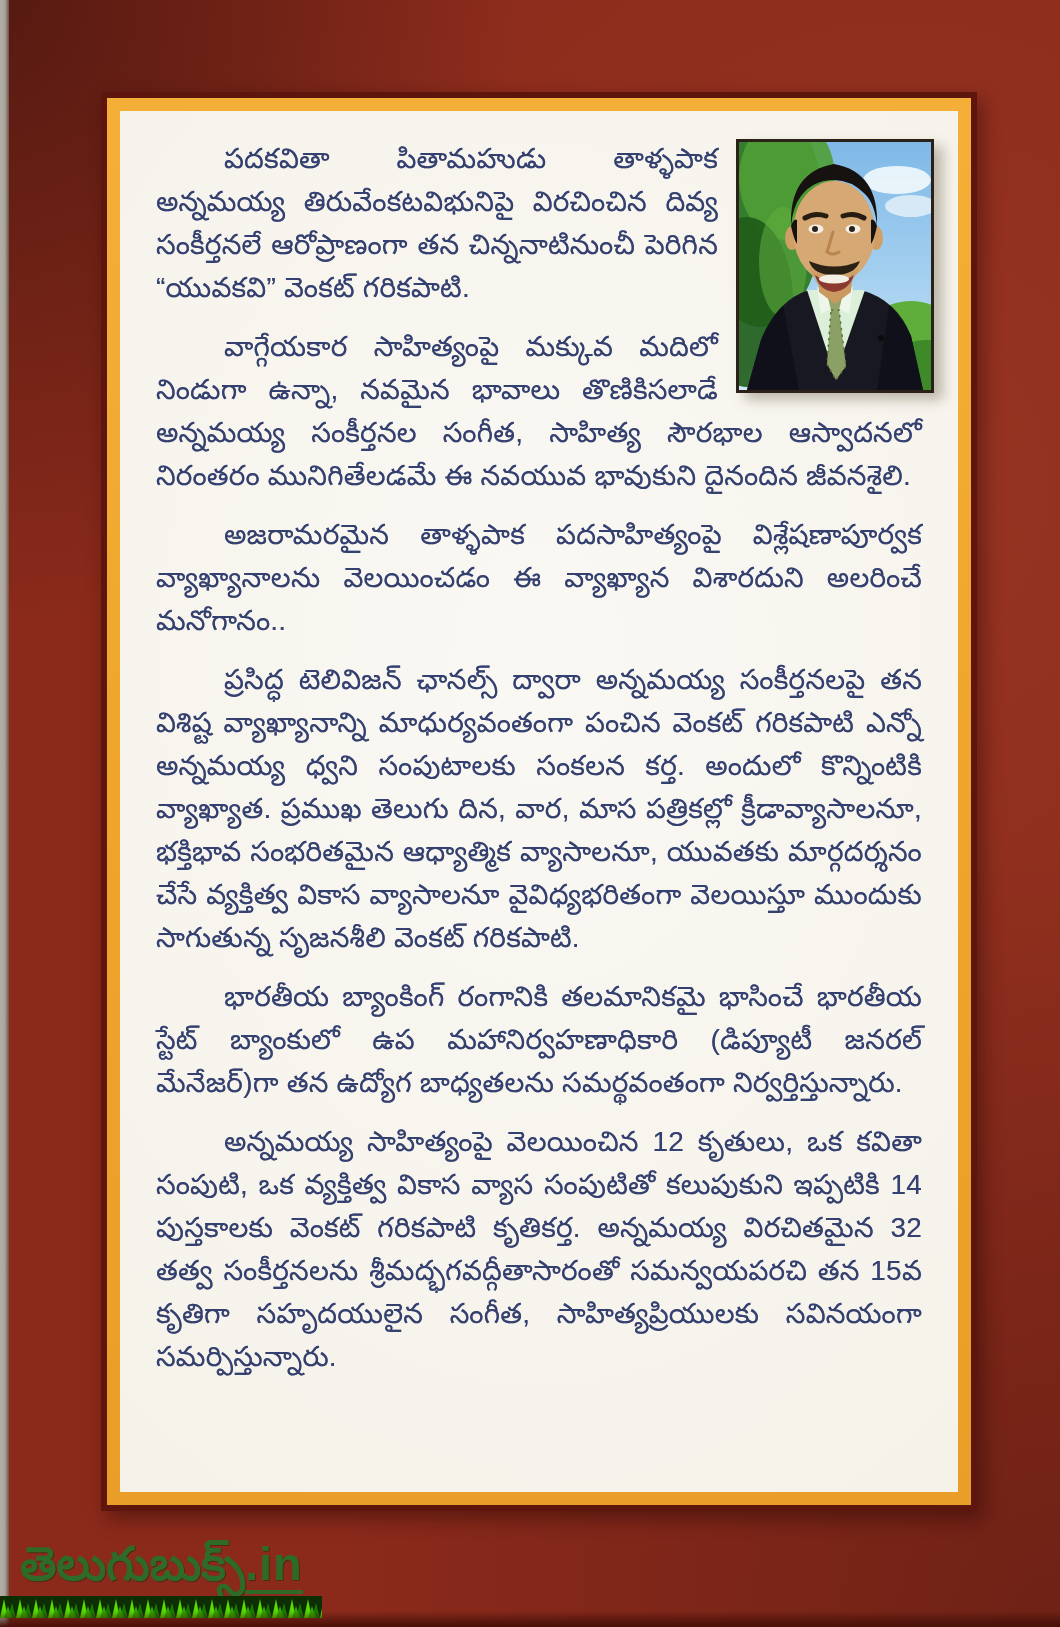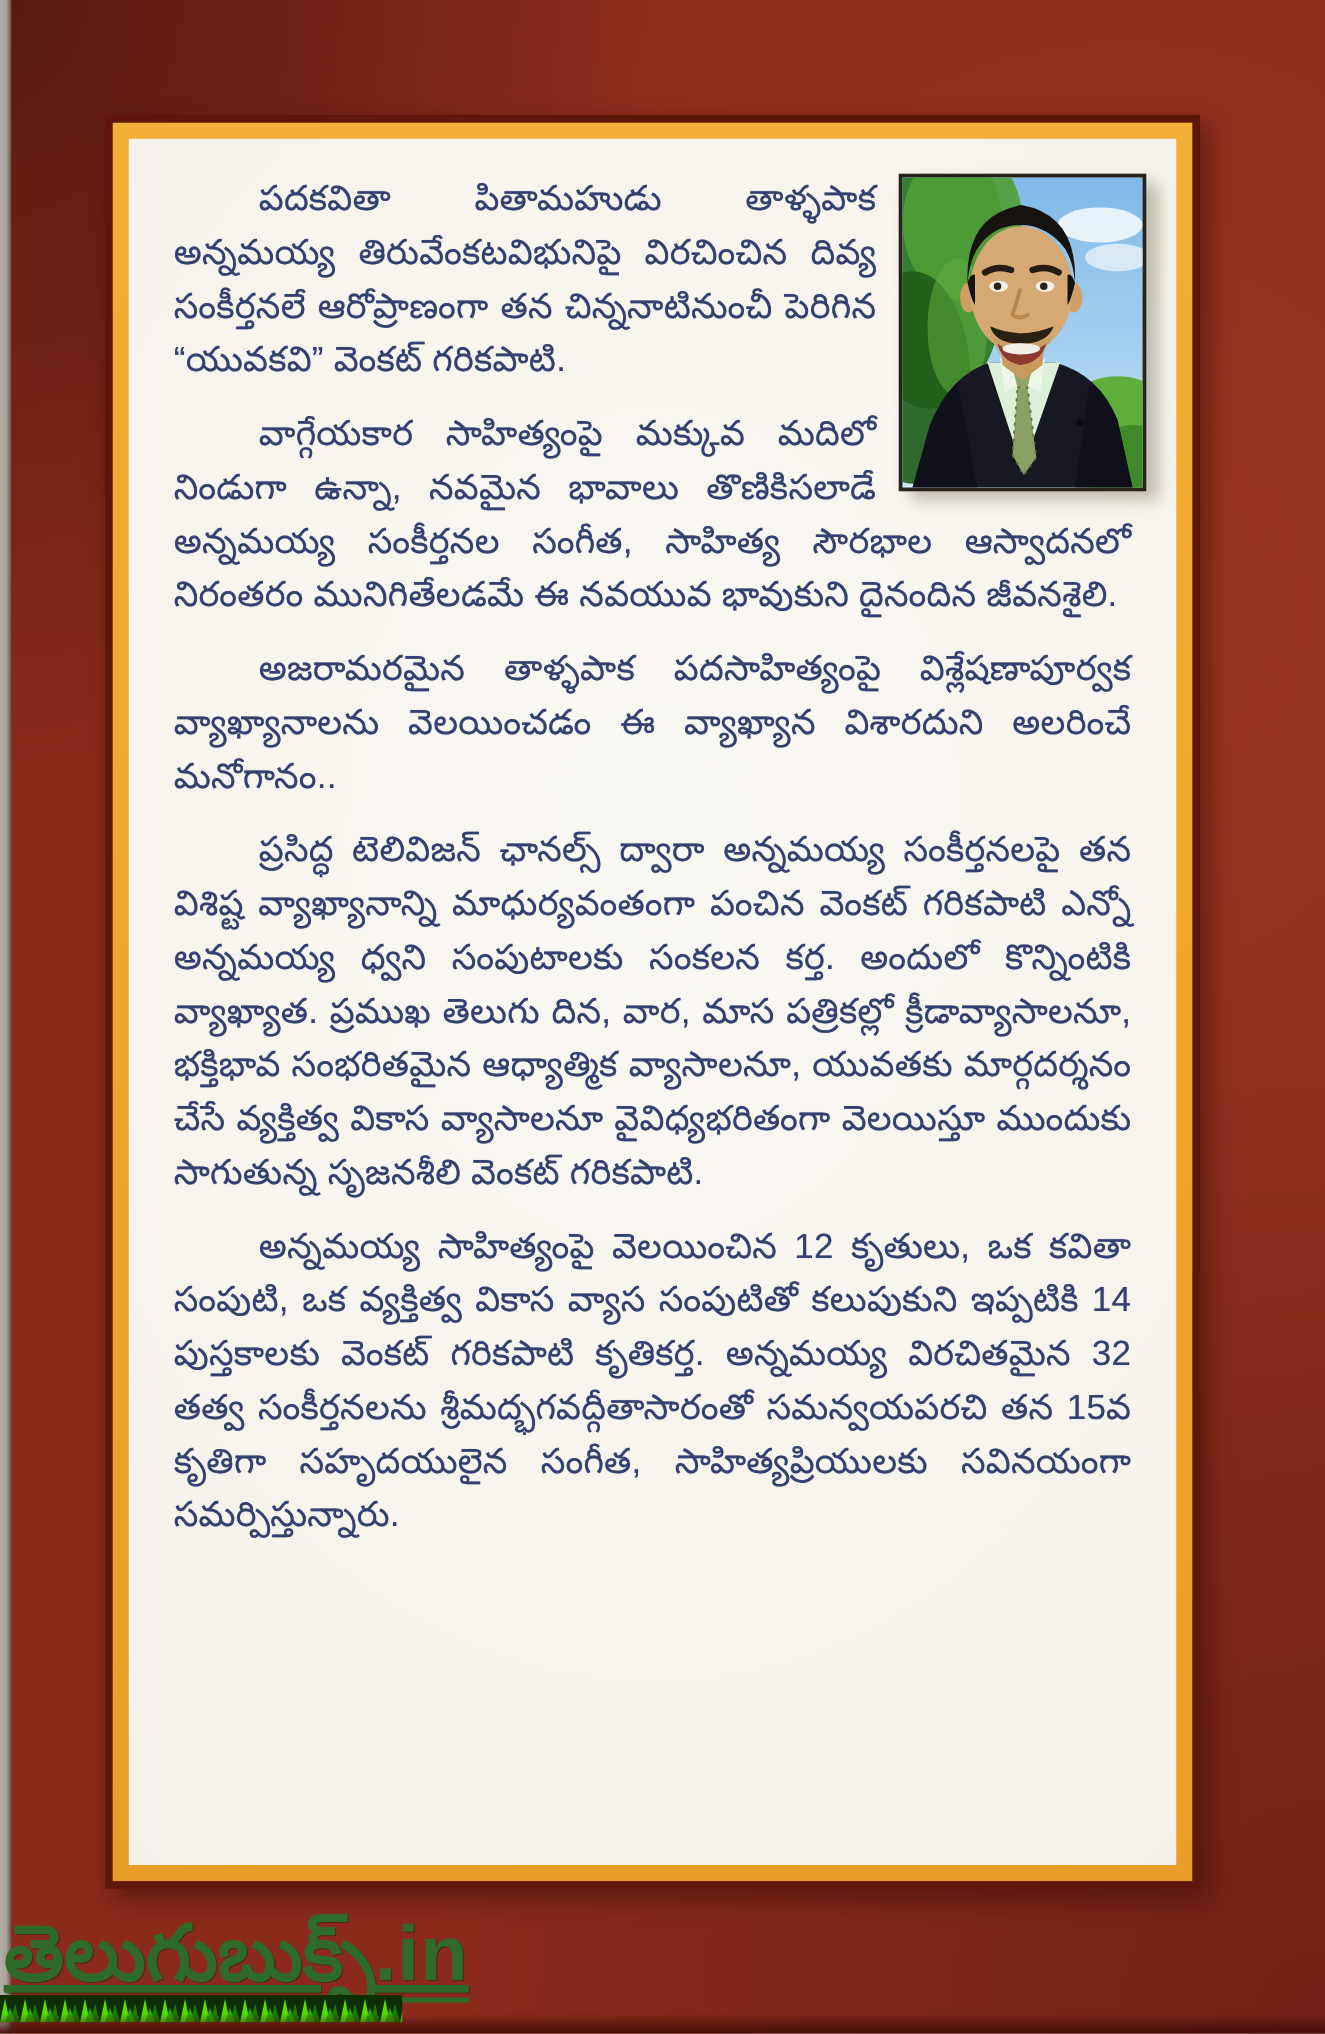--- a/index.html
+++ b/index.html
@@ -30,21 +30,21 @@
   .bottom-edge {
     position: absolute;
     left: 0; bottom: 0;
     width: 100%; height: 16px;
     background: linear-gradient(180deg, rgba(60,12,6,0) 0%, rgba(60,12,6,0.55) 60%, #471008 100%);
   }
 
   
   .frame {
     position: absolute;
-    left: 84px; top: 92px;
+    left: 101px; top: 92px;
     width: 876px; height: 1419px;
     background: linear-gradient(180deg, #F4AF38 0%, #EFA52C 50%, #E89E28 100%);
     border: 6px solid #5E150C;
     padding: 13px;
     box-shadow: 6px 8px 18px rgba(40,8,4,0.45);
   }
 
   .panel {
     width: 100%; height: 100%;
     background: radial-gradient(120% 100% at 50% 40%, #FAF8F3 0%, #F5F2EA 70%, #EFEBE1 100%);
@@ -75,28 +75,27 @@
   .about p:last-child { margin-bottom: 15px; }
 
   
   .watermark {
     position: absolute;
     left: 0; top: 1534px;
     width: 330px;
   }
   .wm-text {
     display: block;
-    font-size: 62px;
+    font-size: 47px;
     font-weight: bold;
     color: #2E6B28;
     line-height: 60px;
-    padding-left: 3px;
+    padding-left: 20px;
     white-space: nowrap;
     text-shadow: 1px 1px 0 rgba(10,40,8,0.45);
-    text-decoration: underline;
   }
   .wm-suffix {
     border-bottom: 4px solid #2E6B28;
     letter-spacing: 1px;
   }
   .grass-band { display: block; margin-top: 2px; }
 </style>
 </head>
 <body>
 
@@ -170,20 +169,21 @@
 
           <circle cx="142" cy="196" r="3" fill="#0c0c0c"></circle>
         </svg>
       </figure>
 
       <div class="about">
         <p lang="te">పదకవితా పితామహుడు తాళ్ళపాక అన్నమయ్య తిరువేంకటవిభునిపై విరచించిన దివ్య సంకీర్తనలే ఆరోప్రాణంగా తన చిన్ననాటినుంచీ పెరిగిన “యువకవి” వెంకట్ గరికపాటి.</p>
         <p lang="te">వాగ్గేయకార సాహిత్యంపై మక్కువ మదిలో నిండుగా ఉన్నా, నవమైన భావాలు తొణికిసలాడే అన్నమయ్య సంకీర్తనల సంగీత, సాహిత్య సౌరభాల ఆస్వాదనలో నిరంతరం మునిగితేలడమే ఈ నవయువ భావుకుని దైనందిన జీవనశైలి.</p>
         <p lang="te">అజరామరమైన తాళ్ళపాక పదసాహిత్యంపై విశ్లేషణాపూర్వక వ్యాఖ్యానాలను వెలయించడం ఈ వ్యాఖ్యాన విశారదుని అలరించే మనోగానం..</p>
         <p lang="te">ప్రసిద్ధ టెలివిజన్ ఛానల్స్ ద్వారా అన్నమయ్య సంకీర్తనలపై తన విశిష్ట వ్యాఖ్యానాన్ని మాధుర్యవంతంగా పంచిన వెంకట్ గరికపాటి ఎన్నో అన్నమయ్య ధ్వని సంపుటాలకు సంకలన కర్త. అందులో కొన్నింటికి వ్యాఖ్యాత. ప్రముఖ తెలుగు దిన, వార, మాస పత్రికల్లో క్రీడావ్యాసాలనూ, భక్తిభావ సంభరితమైన ఆధ్యాత్మిక వ్యాసాలనూ, యువతకు మార్గదర్శనం చేసే వ్యక్తిత్వ వికాస వ్యాసాలనూ వైవిధ్యభరితంగా వెలయిస్తూ ముందుకు సాగుతున్న సృజనశీలి వెంకట్ గరికపాటి.</p>
+        <p lang="te">భారతీయ బ్యాంకింగ్ రంగానికి తలమానికమై భాసించే భారతీయ స్టేట్ బ్యాంకులో ఉప మహానిర్వహణాధికారి (డిప్యూటీ జనరల్ మేనేజర్)గా తన ఉద్యోగ బాధ్యతలను సమర్థవంతంగా నిర్వర్తిస్తున్నారు.</p>
         <p lang="te">అన్నమయ్య సాహిత్యంపై వెలయించిన 12 కృతులు, ఒక కవితా సంపుటి, ఒక వ్యక్తిత్వ వికాస వ్యాస సంపుటితో కలుపుకుని ఇప్పటికి 14 పుస్తకాలకు వెంకట్ గరికపాటి కృతికర్త. అన్నమయ్య విరచితమైన 32 తత్వ సంకీర్తనలను శ్రీమద్భగవద్గీతాసారంతో సమన్వయపరచి తన 15వ కృతిగా సహృదయులైన సంగీత, సాహిత్యప్రియులకు సవినయంగా సమర్పిస్తున్నారు.</p>
       </div>
 
     </div>
   </div>
 
   <div class="watermark">
     <span class="wm-text"><span>తెలుగుబుక్స్</span><span class="wm-suffix">.in</span></span>
     <svg class="grass-band" width="322" height="22" viewBox="0 0 322 22">
       <defs>

